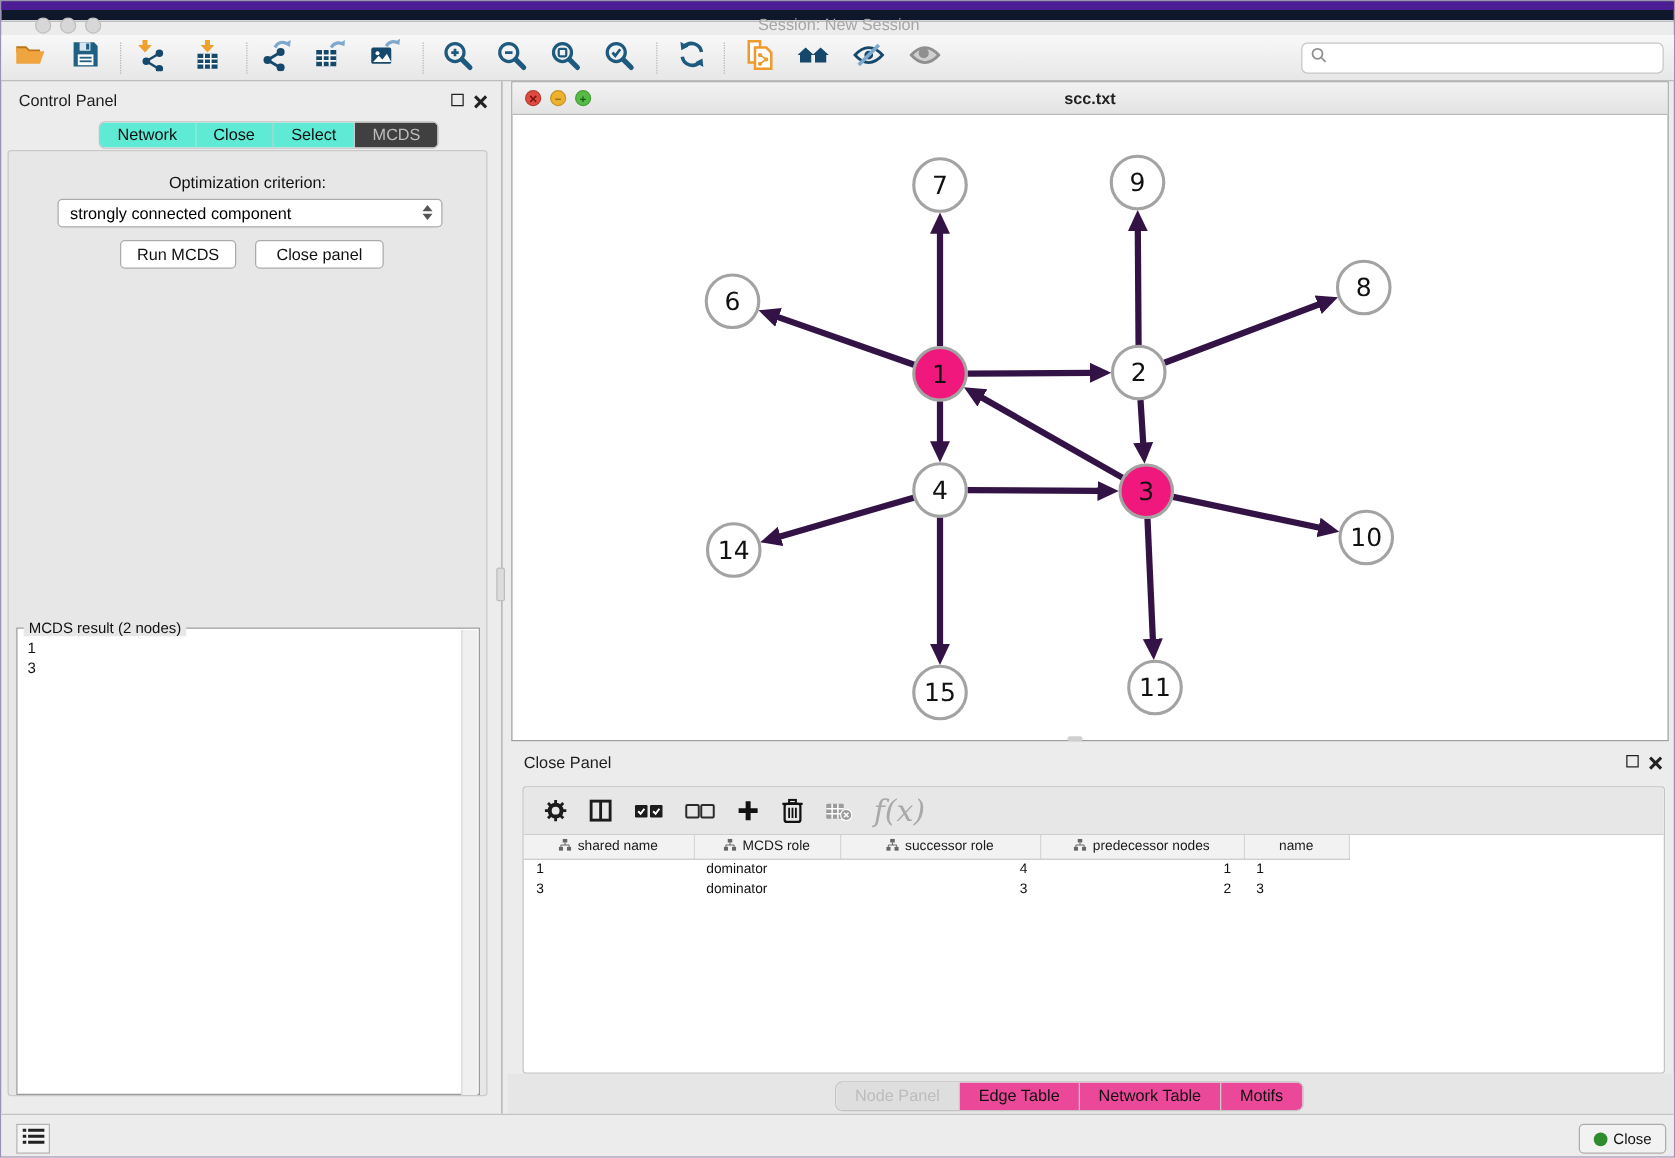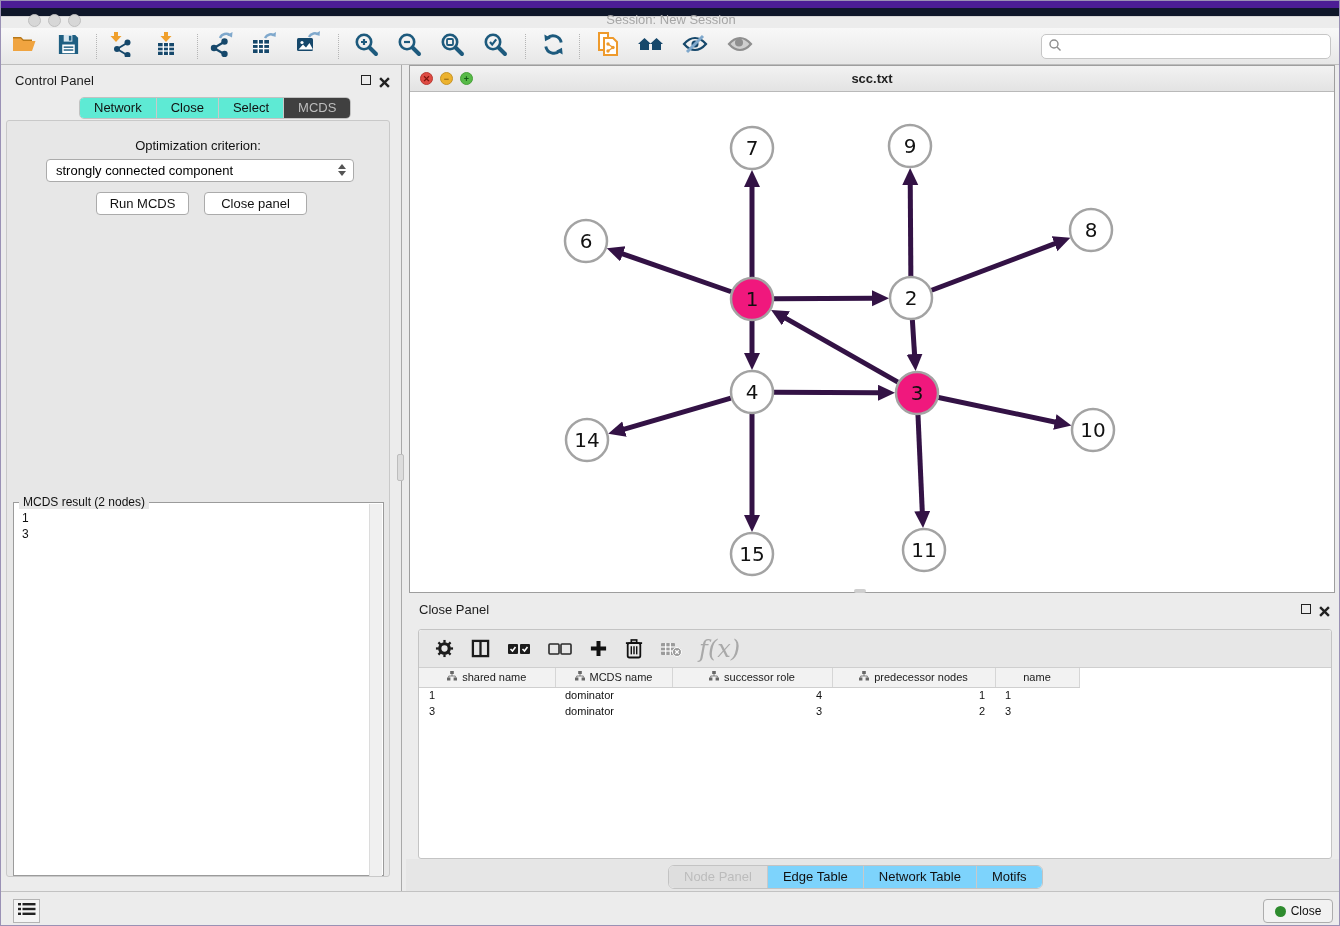--- a/index.html
+++ b/index.html
@@ -73,21 +73,21 @@
   .fx { font-family:"DejaVu Serif", serif; font-style:italic; font-size:24px; color:#a9a9a9; }
   table.grid { border-collapse:collapse; table-layout:fixed; width:660px; font-size:11px; }
   table.grid th { height:19px; background:#f2f2f2; border-right:1px solid #d6d6d6; border-bottom:1px solid #cfcfcf;
                   font-weight:normal; color:#1a1a1a; }
   table.grid th .hwrap { display:flex; align-items:center; justify-content:center; gap:5px;text-align:right; }
   table.grid td { height:16px; color:#111; border:none; padding:0 10px; white-space:nowrap; }
   .al { text-align:left; } .ar { text-align:right; }
   .tabsbar { left:405px; top:858px; width:935px; height:32px; background:#e6e6e6; }
   .ttabs { left:667px; top:864px; height:24px; display:flex; border:1px solid #c3c3c3; border-radius:6px;
            overflow:hidden; background:#fff; }
-  .ttabs .tab { padding:0 15px; line-height:22px; font-size:13px; color:#111; border-right:1px solid #c9c9c9; background:#7dd3fc; }
+  .ttabs .tab { padding:0 15px; line-height:22px; font-size:13px; color:#111; border-right:1px solid #c9c9c9; background:#ec4899; }
   .ttabs .tab:last-child { border-right:none; }
   .ttabs .tab.selected { background:#dedede; color:#bcbcbc; }
 
   
   .statusbar { left:0; top:890px; width:1340px; height:36px; background:#ececec; border-top:1px solid #c2c2c2; }
   .list-btn { left:12px; top:7px; width:27px; height:24px; background:#f4f4f4; border:1px solid #b4b4b4;
               display:flex; align-items:center; justify-content:center; }
   .mem-btn { left:1262px; top:7px; width:70px; height:24px; background:#f2f2f2; border:1px solid #adadad;
              border-radius:4px; display:flex; align-items:center; justify-content:center; gap:5px; font-size:12px; color:#111; }
   .mem-dot { width:11px; height:11px; border-radius:50%; background:#2e8b2e; }
@@ -464,21 +464,21 @@
         <th>
             <span class="hwrap">
               <span><svg width="10" height="10" viewBox="0 0 10 10">
                   <g fill="#666">
                     <rect x="3.2" y="0" width="3.6" height="3"></rect>
                     <rect x="0" y="6.5" width="3.4" height="3"></rect>
                     <rect x="6.6" y="6.5" width="3.4" height="3"></rect>
                   </g>
                   <path d="M5 3v2M1.7 6.5V5h6.6v1.5" stroke="#666" fill="none" stroke-width="0.8"></path>
                 </svg></span>
-              <span>MCDS name</span>
+              <span>MCDS role</span>
             </span>
           </th>
         <th>
             <span class="hwrap">
               <span><svg width="10" height="10" viewBox="0 0 10 10">
                   <g fill="#666">
                     <rect x="3.2" y="0" width="3.6" height="3"></rect>
                     <rect x="0" y="6.5" width="3.4" height="3"></rect>
                     <rect x="6.6" y="6.5" width="3.4" height="3"></rect>
                   </g>

